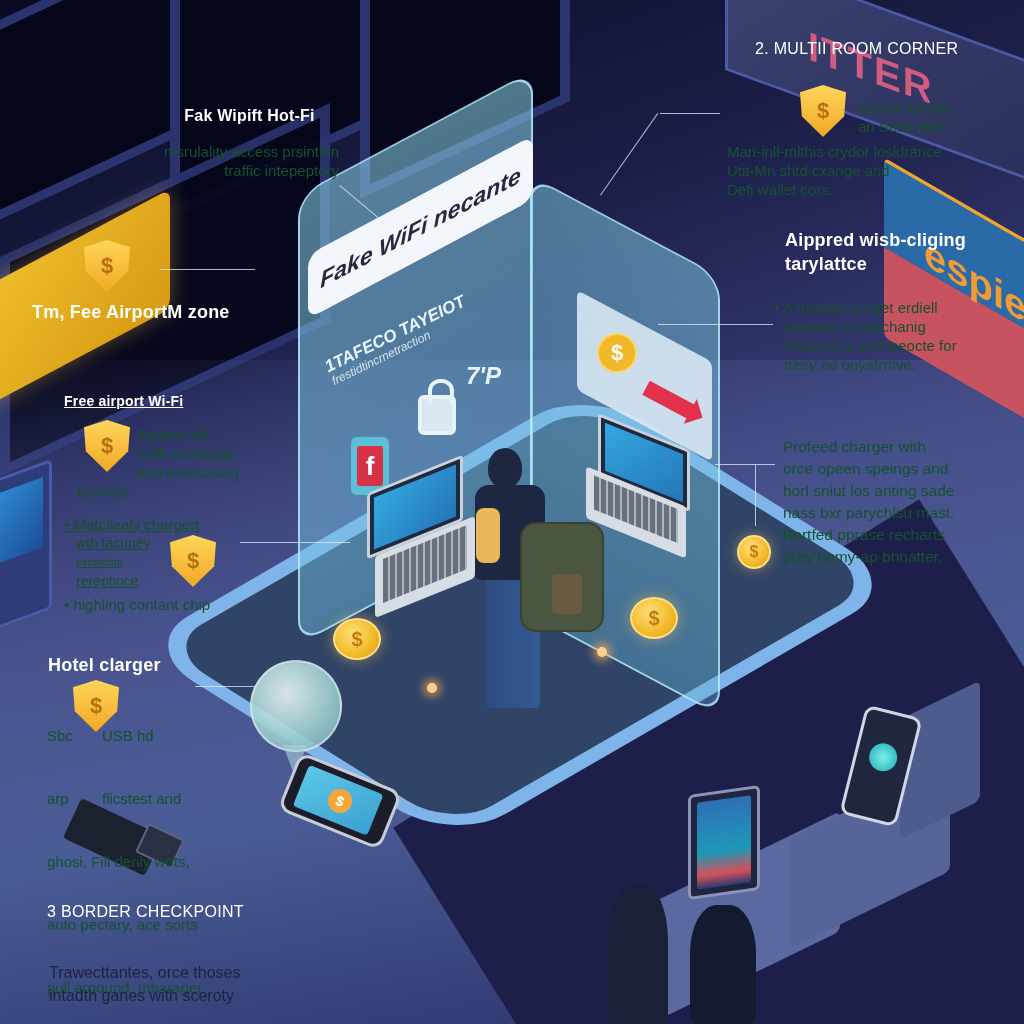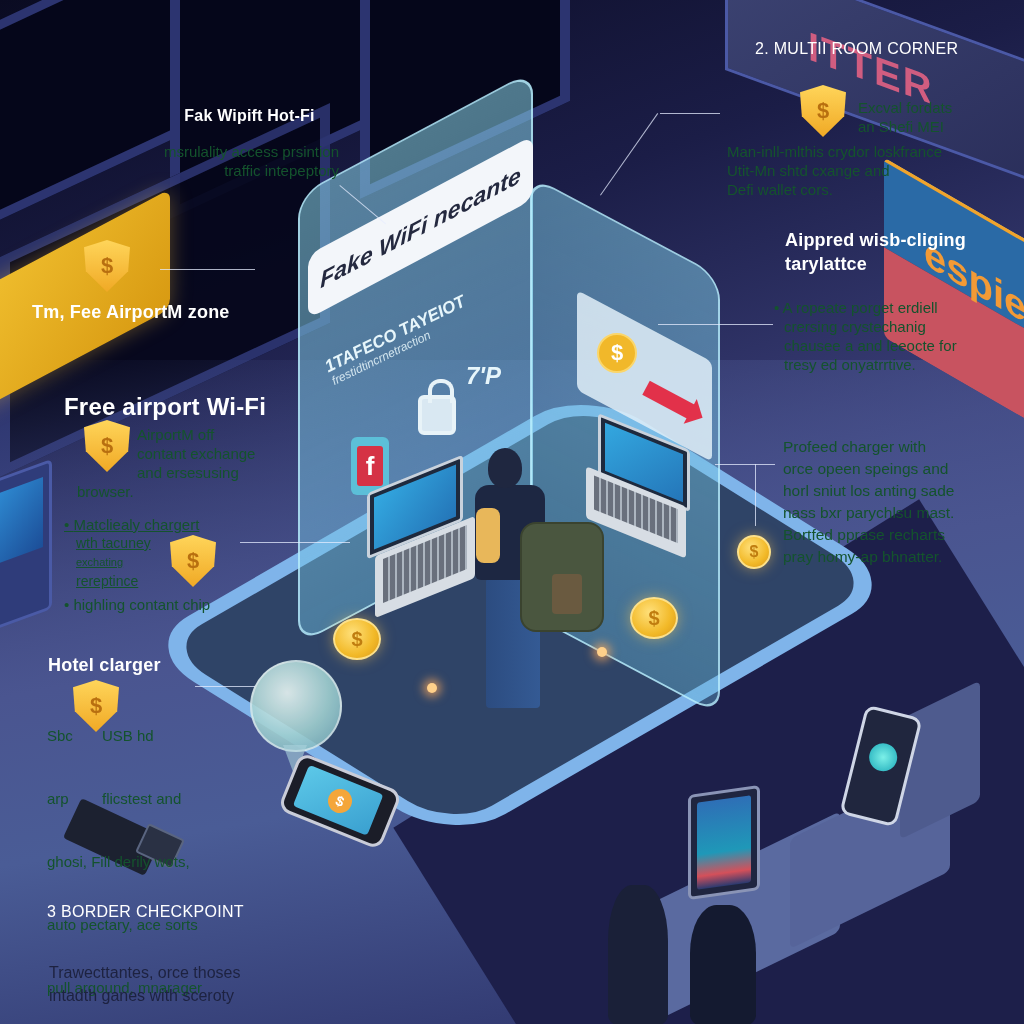--- a/index.html
+++ b/index.html
@@ -270,24 +270,24 @@
 <div class="label heading" style="left:785px;top:228px;width:200px;font-size:18px;line-height:24px;">
   <span>Aippred wisb-cliging tarylattce</span>
 </div>
 <div class="label body" style="left:774px;top:298px;">
   <div>• <span>A ropeate porget erdiell</span></div>
   <div style="padding-left:10px;">crersing crystechanig</div>
   <div style="padding-left:10px;">chausee a and leeocte for</div>
   <div style="padding-left:10px;">tresy ed onyatrrtive.</div>
 </div>
 
-<div class="label heading" style="left:64px;top:393px;font-size:24px;">Free airport Wi-Fi</div>
+<div class="label heading" style="left:64px;top:393px;font-size:14px;text-decoration:underline;">Free airport Wi-Fi</div>
 <div class="label body" style="left:137px;top:425px;">
-  <div>AirportM off</div>
-  <div>contant exchange</div>
+  <div>Aippred off</div>
+  <div>traffi exchange</div>
   <div>and ersesusing</div>
 </div>
 <div class="label body" style="left:77px;top:482px;">browser.</div>
 <div class="label body" style="left:64px;top:515px;text-decoration:underline;">
   <div>• <span>Matcliealy chargert</span></div>
   <div style="padding-left:12px;font-size:14px;">wth tacuney</div>
   <div style="padding-left:12px;font-size:11px;">exchating</div>
   <div style="padding-left:12px;font-size:14px;">rereptince</div>
 </div>
 <div class="label body" style="left:64px;top:595px;">

